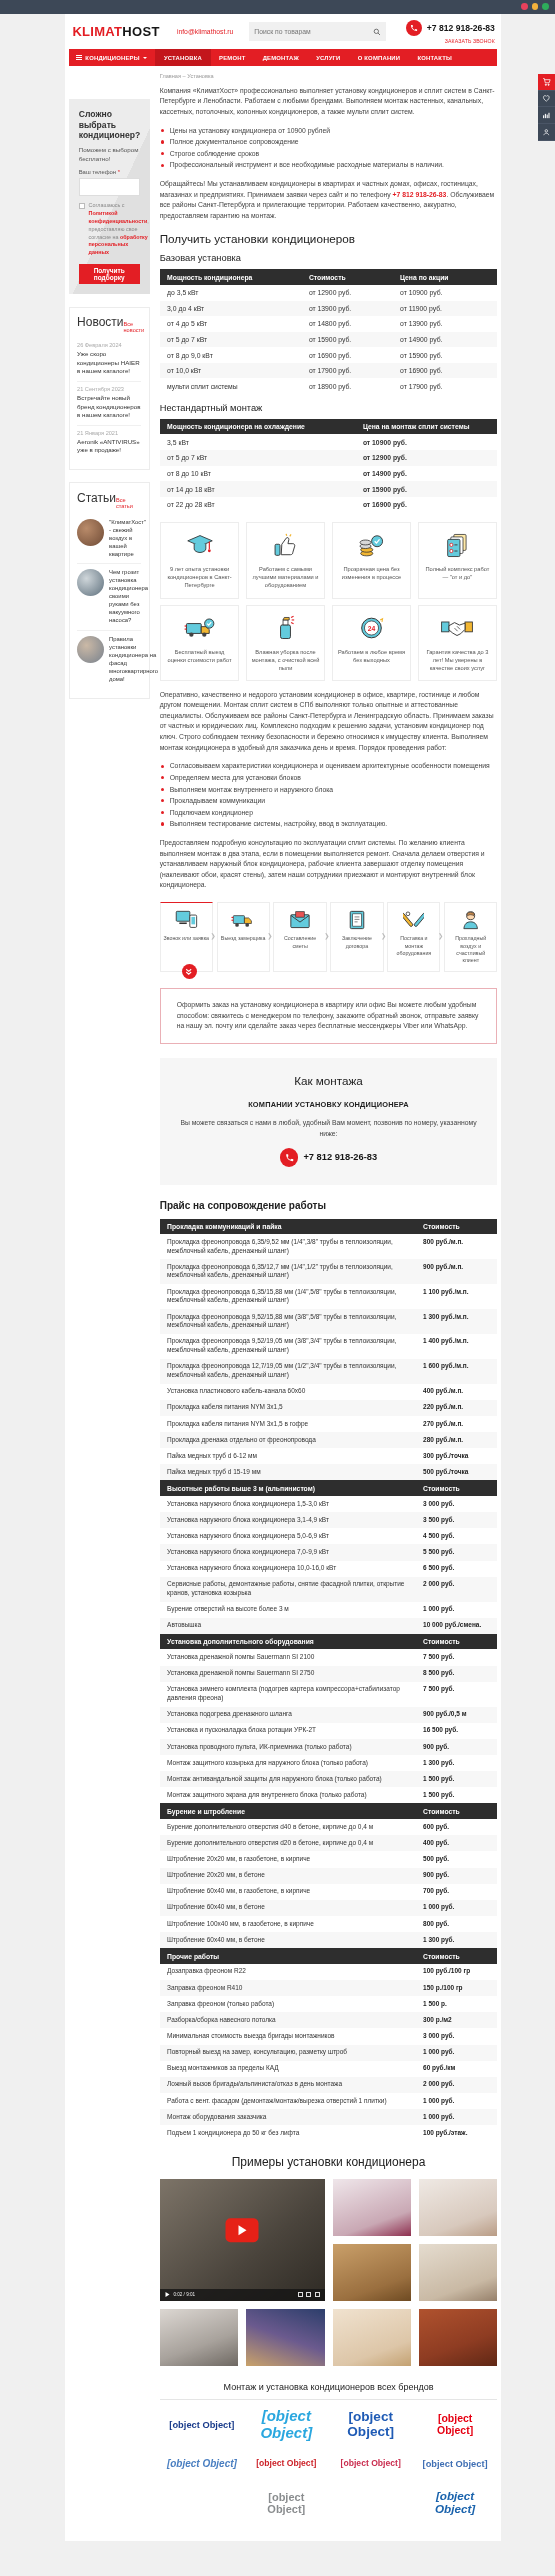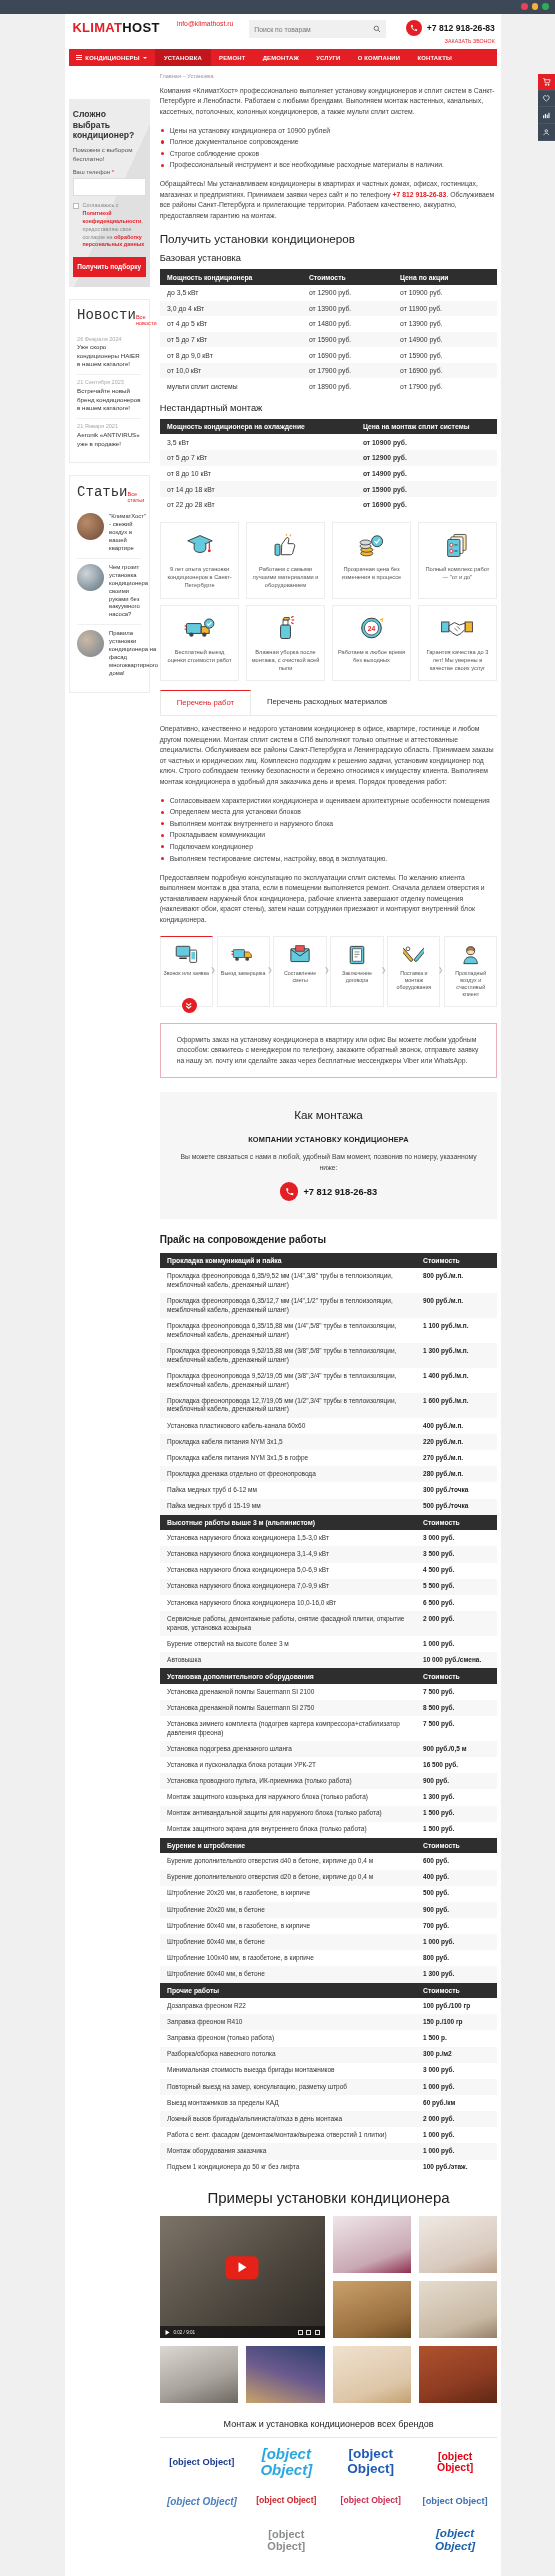--- a/index.html
+++ b/index.html
@@ -13,21 +13,21 @@
   .dot.r{background:#e8415c}.dot.y{background:#f3b23c}.dot.g{background:#2eac5b}
 
   
   .rail { position:absolute; left:538px; top:74px; width:17.3px; z-index:5; }
   .rail .rbtn { width:17.3px; height:16.7px; display:flex; align-items:center; justify-content:center; background:#3d4857; border-bottom:0.6px solid #4a5566; cursor:pointer; }
   .rail .rbtn.cart { background:#e31e24; }
 
   .wrapper { width:436px; margin-left:65px; background:#fff; padding:0 3.7px 18.5px 3.7px; }
 
   
-  .hdr { display:flex; align-items:flex-start; padding:6.2px 2.5px 5.6px 3.7px; }
+  .hdr { display:flex; align-items:center; padding:6.2px 2.5px 5.6px 3.7px; }
   .logo { font-size:13px; font-weight:bold; letter-spacing:0.3px; white-space:nowrap; }
   .logo .k{color:#e31e24}.logo .h{color:#161616}
   .email { color:#e31e24; font-size:6.8px; margin-left:17.3px; }
   .search { margin-left:16px; width:137px; height:18.5px; background:#f0f0f0; display:flex; align-items:center; padding:0 5px; }
   .search input { flex:1; border:0; background:transparent; font-size:6.8px; outline:none; color:#444; font-family:"Liberation Sans",sans-serif;}
   .phoneblk { margin-left:auto; text-align:right; }
   .phrow { display:flex; align-items:center; gap:4.3px; justify-content:flex-end; }
   .pcirc { width:16px; height:16px; border-radius:50%; background:#e31e24; display:flex; align-items:center; justify-content:center; flex:none;}
   .pnum { font-size:8.6px; font-weight:bold; color:#161616; }
   .callback { color:#e31e24; font-size:5.2px; margin-top:1.9px; letter-spacing:0.1px; cursor:pointer;}
@@ -46,31 +46,31 @@
   main { flex:1; min-width:0; }
 
   
   .sbox { border:0.6px solid #ececec; background:#fff; padding:7.4px 7.4px 8.6px; margin-bottom:12.3px; }
   .sbox.sub { border-bottom:1.2px solid #e31e24; }
   .stitle { font-size:8px; font-weight:bold; color:#2a2a2a; margin-bottom:3.7px; }
   .smut { font-size:5.9px; color:#777; line-height:1.4; margin-bottom:5.6px; }
   .subrow { display:flex; }
   .subrow input { width:47px; height:16px; border:0.6px solid #ddd; padding:0 3.7px; font-size:5.9px; color:#666; outline:none; font-family:"Liberation Sans",sans-serif;}
   .subbtn { width:20px; height:16px; background:#e31e24; color:#fff; border:0; font-size:8px; cursor:pointer; }
-  .sbox.helper { background:linear-gradient(115deg,#ececec 55%,#e0e0e0 55%); border:0; padding:10px 4px; }
+  .sbox.helper { background:linear-gradient(115deg,#ececec 55%,#e0e0e0 55%); border:0; padding:10px 10px; }
   .htitle { font-size:8.6px; font-weight:bold; color:#333; line-height:1.25; margin-bottom:5px;}
   .hmut { font-size:6.2px; color:#555; line-height:1.35; margin-bottom:6.2px; }
   .flabel { font-size:5.9px; color:#555; margin-bottom:2.5px;} .flabel .req{color:#e31e24}
   .fin { width:100%; height:18.5px; border:0.6px solid #ddd; background:#fff; margin-bottom:6.2px; outline:none;}
   .consent { display:flex; gap:3.7px; font-size:5.4px; color:#888; line-height:1.45; margin-bottom:7.4px;}
   .cbox { width:6.2px; height:6.2px; border:0.6px solid #bbb; background:#fff; flex:none; margin-top:0.6px; cursor:pointer;}
   .consent a { color:#e31e24; font-weight:bold; text-decoration:none; cursor:pointer;}
   .pickbtn { width:100%; height:20px; background:#e31e24; color:#fff; border:0; font-size:6.5px; font-weight:bold; cursor:pointer;}
   .snhead { display:flex; justify-content:space-between; align-items:baseline; margin-bottom:5px;}
-  .sntitle { font-size:14px; color:#333;font-family:Liberation Mono, monospace; }
+  .sntitle { font-size:12px; color:#333; }
   .snlink { font-size:5.6px; color:#e31e24; cursor:pointer; }
   .nitem { padding:4.3px 0 5.6px; border-bottom:0.6px solid #f0f0f0; }
   .nitem:last-child{border-bottom:0}
   .ndate { font-size:5.6px; color:#aaa; margin-bottom:1.9px;}
   .ntext { font-size:6.2px; color:#333; line-height:1.35; cursor:pointer;}
   .aitem { display:flex; gap:5px; padding:5px 0; border-bottom:0.6px solid #f0f0f0; cursor:pointer;}
   .aitem:last-child{border-bottom:0}
   .apic { width:27px; height:27px; border-radius:50%; flex:none; }
   .aitem:nth-child(1) .apic{background:radial-gradient(circle at 35% 35%,#b98b6a,#6e4a35)}
   .aitem:nth-child(2) .apic{background:radial-gradient(circle at 35% 35%,#cfd6da,#5d6f7c)}
@@ -138,21 +138,21 @@
   
   .psec-head { background:#2e2e2e; color:#fff; font-weight:bold; display:flex; }
   .psec-head > div:nth-child(1){ width:78%; padding:4.3px 7.4px; }
   .psec-head > div:nth-child(2){ width:22%; padding:4.3px 5px 4.3px 0; }
   .prow { display:flex; font-size:6.5px; }
   .prow > div:nth-child(1){ width:78%; padding:3.7px 7.4px; line-height:1.35; color:#333;}
   .prow > div:nth-child(2){ width:22%; padding:3.7px 5px 3.7px 0; font-weight:bold; color:#222;}
   .prows .prow:nth-child(even){ background:#f7f7f7; }
 
   
-  .gtitle { text-align:center; font-size:15px; font-weight:500; color:#222; margin:13.6px 0 10px; }
+  .gtitle { text-align:center; font-size:12px; font-weight:500; color:#222; margin:13.6px 0 10px; }
   .gal { display:grid; grid-template-columns:repeat(4,1fr); grid-auto-rows:57px; gap:8px; margin-bottom:6.2px; }
   .video { grid-column:1/3; grid-row:1/3; background:linear-gradient(140deg,#7d7468,#4a443c 60%,#2e2a24); position:relative; cursor:pointer;}
   .playb { position:absolute; left:50%; top:42%; transform:translate(-50%,-50%); width:33px; height:23.5px; background:#e62117; border-radius:5px; display:flex; align-items:center; justify-content:center;}
   .playb::after { content:""; border-left:8.6px solid #fff; border-top:5.6px solid transparent; border-bottom:5.6px solid transparent; }
   .vbar { position:absolute; left:0; right:0; bottom:0; height:12.3px; background:rgba(20,20,20,.8); display:flex; align-items:center; padding:0 5px; gap:3.7px;}
   .vtime { color:#eee; font-size:4.6px; }
   .vsq { width:5px; height:5px; border:0.6px solid #ddd; }
   .vright { margin-left:auto; display:flex; gap:3.1px; align-items:center;}
   .ph { cursor:pointer; }
   .ph:nth-of-type(2){background:linear-gradient(160deg,#efe6ea,#c9a8b4 70%,#8e2f4f)}
@@ -504,24 +504,20 @@
                 <rect x="1" y="8" width="12" height="16" fill="#63cbdd" stroke="#333" stroke-width="1.4"></rect>
                 <rect x="39" y="8" width="12" height="16" fill="#f2b632" stroke="#333" stroke-width="1.4"></rect>
                 <path d="M13 14l9-5 8 4 9-3v10l-7 7-6 3-7-4-6-5z" fill="#fff" stroke="#333" stroke-width="1.5"></path>
                 <path d="M22 18l5 5M26 15l5 5" stroke="#333" stroke-width="1.2"></path>
               </svg>
             </div>
           <div class="ftext">Гарантия качества до 3 лет! Мы уверены в качестве своих услуг</div>
         </div>
       </div>
 
-      <div class="tabs">
-        <div class="tab on">Перечень работ</div>
-        <div class="tab off">Перечень расходных материалов</div>
-      </div>
 
       <p class="p">Оперативно, качественно и недорого установим кондиционер в офисе, квартире, гостинице и любом другом помещении. Монтаж сплит систем в СПб выполняют только опытные и аттестованные специалисты. Обслуживаем все районы Санкт-Петербурга и Ленинградскую область. Принимаем заказы от частных и юридических лиц. Комплексно подходим к решению задачи, установим кондиционер под ключ. Строго соблюдаем технику безопасности и бережно относимся к имуществу клиента. Выполняем монтаж кондиционера в удобный для заказчика день и время. Порядок проведения работ:</p>
       <ul class="rb">
 
       <li>Согласовываем характеристики кондиционера и оцениваем архитектурные особенности помещения</li>
           <li>Определяем места для установки блоков</li>
           <li>Выполняем монтаж внутреннего и наружного блока</li>
           <li>Прокладываем коммуникации</li>
           <li>Подключаем кондиционер</li>
           <li>Выполняем тестирование системы, настройку, ввод в эксплуатацию.</li>

